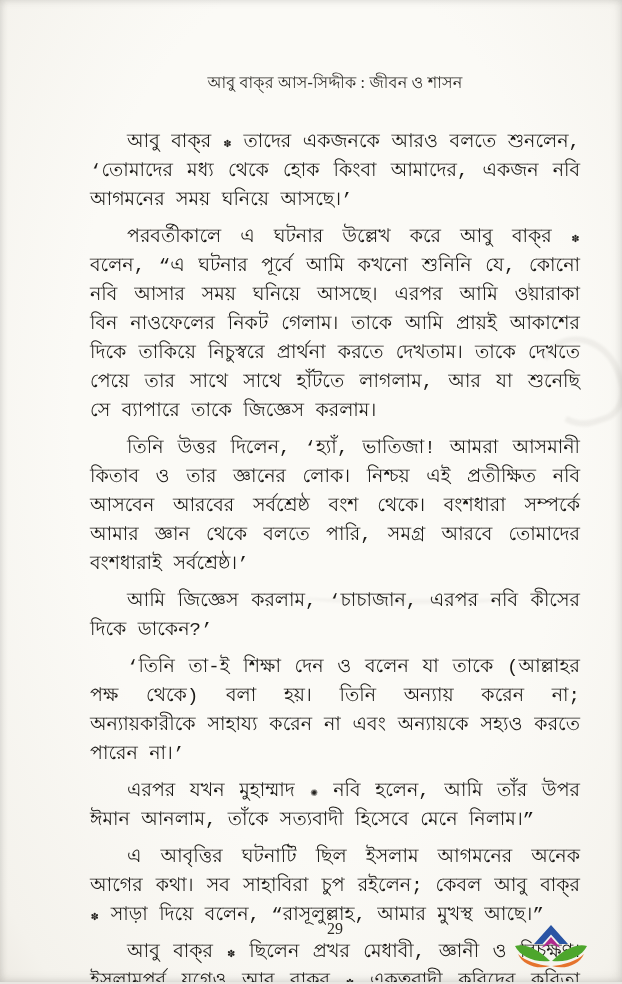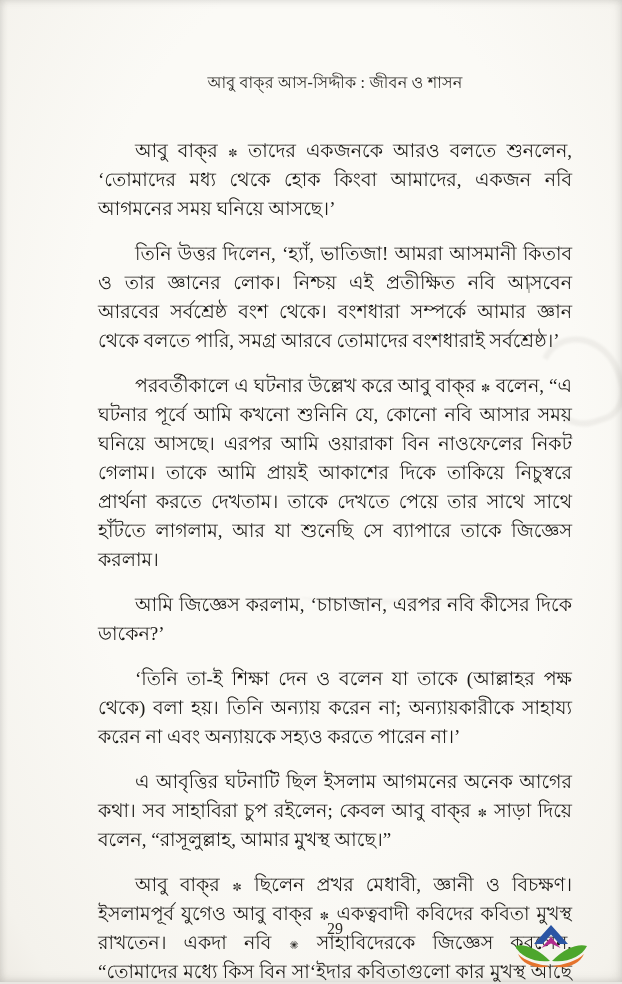--- a/index.html
+++ b/index.html
@@ -29,22 +29,23 @@
   }
   .body-text{
     position:absolute;
     top:120px;left:82px;right:34px;
     font-size:19px;
     line-height:29px;
     text-align:justify;
     color:#1c1a17;
   }
   .para{
-    margin:16px;
+    margin:8px;
     text-indent:37px;
+    font-family:Liberation Mono, monospace;
   }
   .honorific{
     font-size:12px;
     line-height:1;
     color:#23211e;
     padding:0 1px;
     vertical-align:baseline;
   }
   .page-number{
     position:absolute;
@@ -90,24 +91,25 @@
 </style>
 </head>
 <body>
 
 <div class="page">
 
   <div class="running-header">আবু বাক্‌র আস-সিদ্দীক : জীবন ও শাসন</div>
 
   <div class="body-text">
       <p class="para">আবু বাক্‌র <span class="honorific">✽</span> তাদের একজনকে আরও বলতে শুনলেন, ‘তোমাদের মধ্য থেকে হোক কিংবা আমাদের, একজন নবি আগমনের সময় ঘনিয়ে আসছে।’</p>
+      <p class="para">পরবর্তীকালে এ ঘটনার উল্লেখ করে আবু বাক্‌র <span class="honorific">✽</span> বলেন, “এ ঘটনার পূর্বে আমি কখনো শুনিনি যে, কোনো নবি আসার সময় ঘনিয়ে আসছে। এরপর আমি ওয়ারাকা বিন নাওফেলের নিকট গেলাম। তাকে আমি প্রায়ই আকাশের দিকে তাকিয়ে নিচুস্বরে প্রার্থনা করতে দেখতাম। তাকে দেখতে পেয়ে তার সাথে সাথে হাঁটতে লাগলাম, আর যা শুনেছি সে ব্যাপারে তাকে জিজ্ঞেস করলাম।</p>
       <p class="para">তিনি উত্তর দিলেন, ‘হ্যাঁ, ভাতিজা! আমরা আসমানী কিতাব ও তার জ্ঞানের লোক। নিশ্চয় এই প্রতীক্ষিত নবি আসবেন আরবের সর্বশ্রেষ্ঠ বংশ থেকে। বংশধারা সম্পর্কে আমার জ্ঞান থেকে বলতে পারি, সমগ্র আরবে তোমাদের বংশধারাই সর্বশ্রেষ্ঠ।’</p>
-      <p class="para">পরবর্তীকালে এ ঘটনার উল্লেখ করে আবু বাক্‌র <span class="honorific">✽</span> বলেন, “এ ঘটনার পূর্বে আমি কখনো শুনিনি যে, কোনো নবি আসার সময় ঘনিয়ে আসছে। এরপর আমি ওয়ারাকা বিন নাওফেলের নিকট গেলাম। তাকে আমি প্রায়ই আকাশের দিকে তাকিয়ে নিচুস্বরে প্রার্থনা করতে দেখতাম। তাকে দেখতে পেয়ে তার সাথে সাথে হাঁটতে লাগলাম, আর যা শুনেছি সে ব্যাপারে তাকে জিজ্ঞেস করলাম।</p>
       <p class="para">আমি জিজ্ঞেস করলাম, ‘চাচাজান, এরপর নবি কীসের দিকে ডাকেন?’</p>
       <p class="para">‘তিনি তা-ই শিক্ষা দেন ও বলেন যা তাকে (আল্লাহর পক্ষ থেকে) বলা হয়। তিনি অন্যায় করেন না; অন্যায়কারীকে সাহায্য করেন না এবং অন্যায়কে সহ্যও করতে পারেন না।’</p>
+      <p class="para">এরপর যখন মুহাম্মাদ <span class="honorific">✺</span> নবি হলেন, আমি তাঁর উপর ঈমান আনলাম, তাঁকে সত্যবাদী হিসেবে মেনে নিলাম।”</p>
       <p class="para">এ আবৃত্তির ঘটনাটি ছিল ইসলাম আগমনের অনেক আগের কথা। সব সাহাবিরা চুপ রইলেন; কেবল আবু বাক্‌র <span class="honorific">✽</span> সাড়া দিয়ে বলেন, “রাসূলুল্লাহ, আমার মুখস্থ আছে।”</p>
       <p class="para">আবু বাক্‌র <span class="honorific">✽</span> ছিলেন প্রখর মেধাবী, জ্ঞানী ও বিচক্ষণ। ইসলামপূর্ব যুগেও আবু বাক্‌র <span class="honorific">✽</span> একত্ববাদী কবিদের কবিতা মুখস্থ রাখতেন। একদা নবি <span class="honorific">✺</span> সাহাবিদেরকে জিজ্ঞেস করলেন, “তোমাদের মধ্যে কিস বিন সা‘ইদার কবিতাগুলো কার মুখস্থ আছে যা সে ‘উকায বাজারে আবৃত্তি করত?”</p>
       <p class="para">এরপর তিনি কিসের সেই কবিতা আবৃত্তি করে শোনালেন যা সে ‘উকায বাজারে মুশরিকদের সামনে আবৃত্তি করেছিল।</p>
     </div>
 
   <div class="page-number">29</div>
 
   <div class="publisher-logo">
     <svg viewBox="0 0 74 52">
       <path d="M36,38 C24,25 9,20 1,23 C6,33 20,40 36,38 Z" fill="#4da62c"></path>

